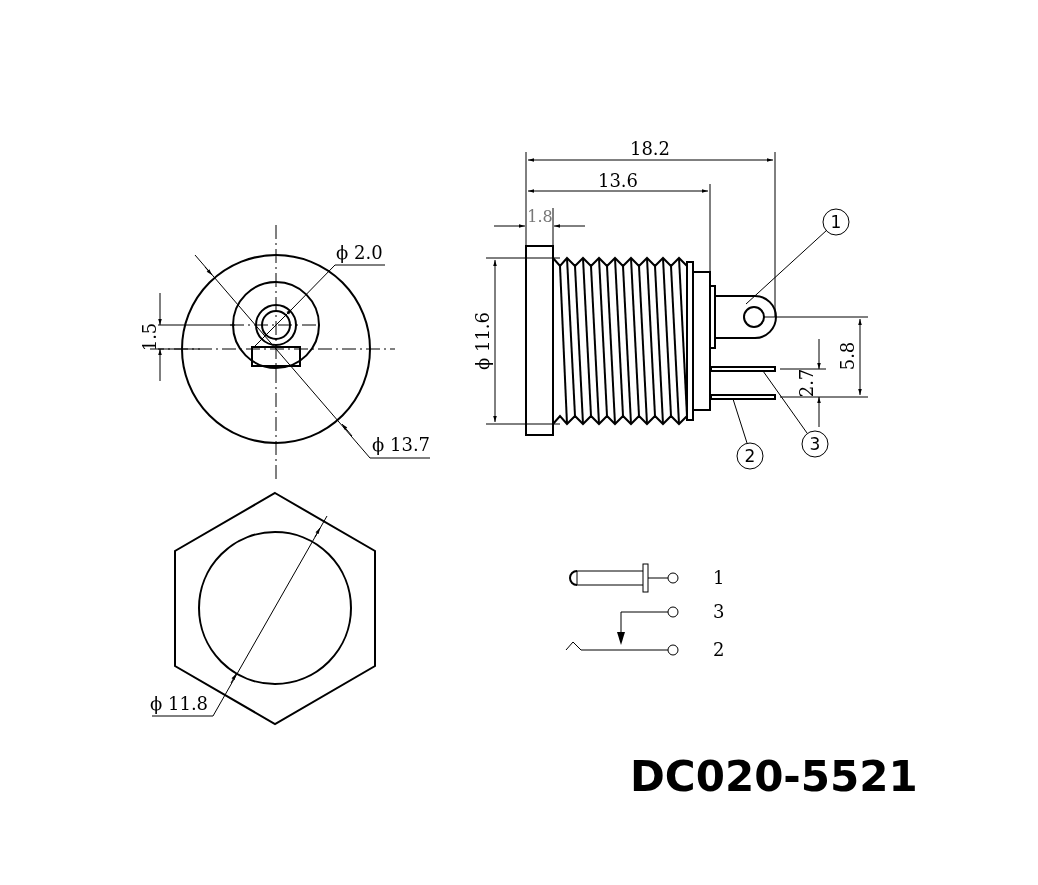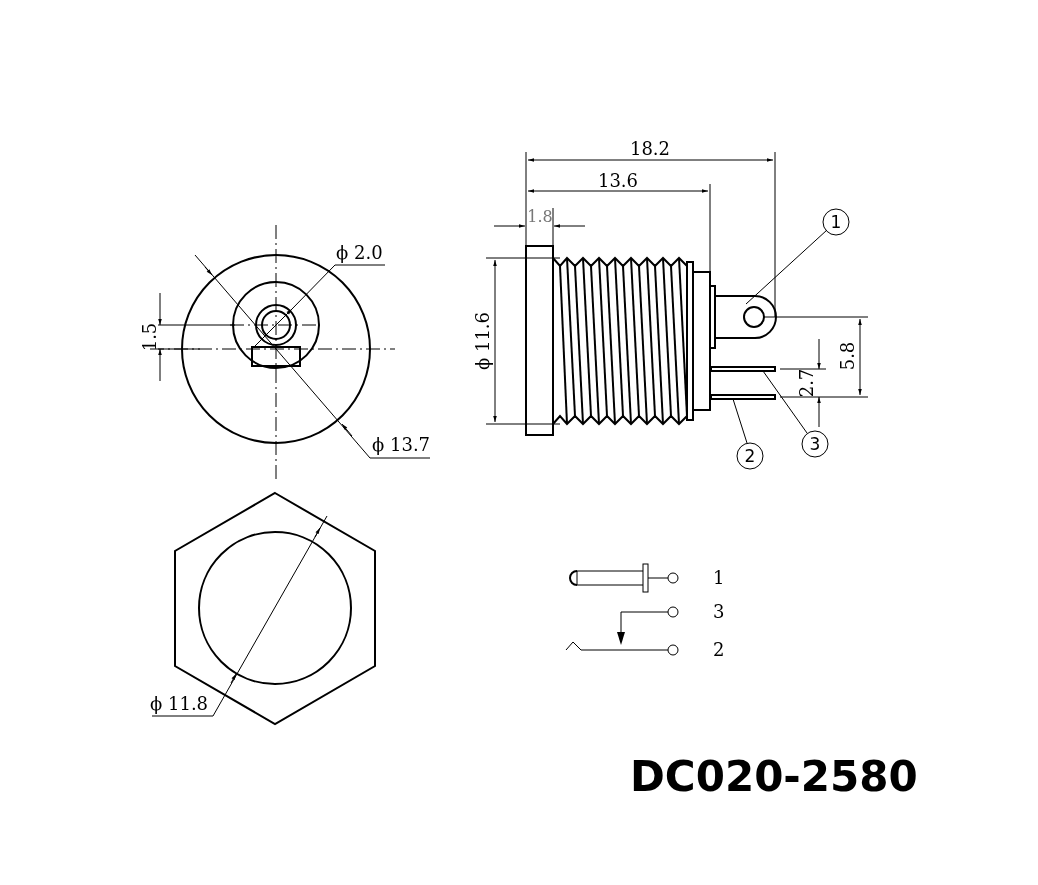--- a/index.html
+++ b/index.html
@@ -160,13 +160,13 @@
     <path d="M617,632 L625,632 L621,645 Z" fill="#000"></path>
     <circle class="thin" cx="673" cy="612" r="5" stroke-width="1.5"></circle>
     <text class="pin-text" x="713" y="618">3</text>
 
     <path class="thin" d="M566,650 L573,642 L581,650 L668,650" stroke-width="1.5"></path>
     <circle class="thin" cx="673" cy="650" r="5" stroke-width="1.5"></circle>
     <text class="pin-text" x="713" y="656">2</text>
   </g>
 </svg>
 
-<div id="part-number">DC020-2580</div>
+<div id="part-number">DC020-5521</div>
 
 </body></html>

